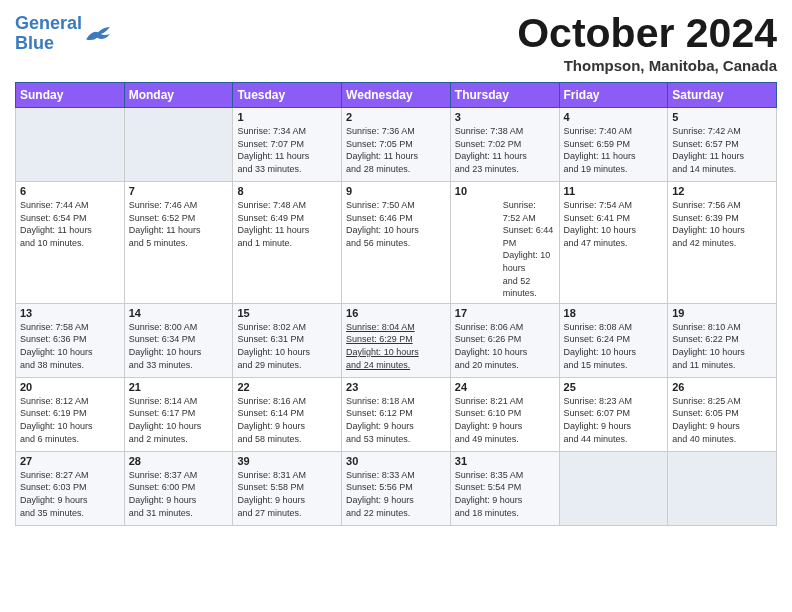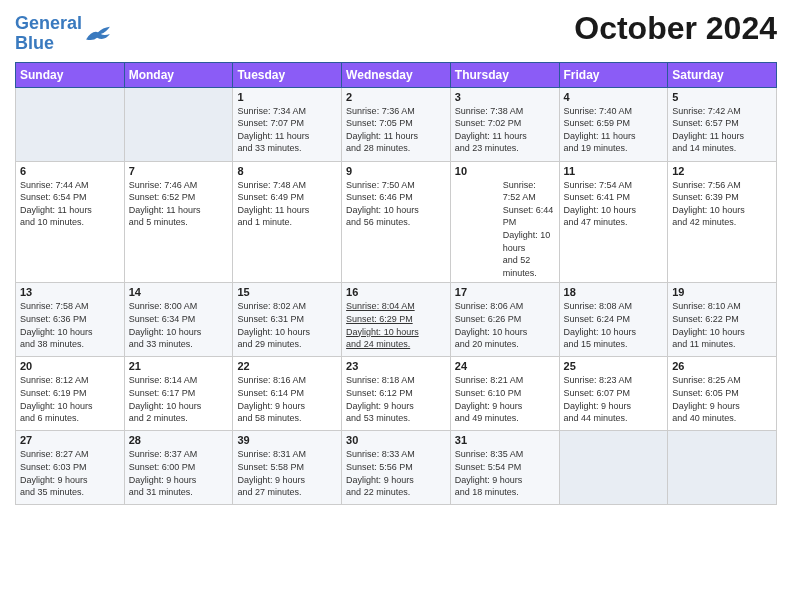--- a/index.html
+++ b/index.html
@@ -37,21 +37,21 @@
     }
     .logo-bird {
       width: 28px;
       height: 22px;
       margin-left: 2px;
     }
     .title-area {
       text-align: right;
     }
     .month-title {
-      font-size: 32px;
+      font-size: 41px;
       font-weight: bold;
       color: #1a1a1a;
     }
     .location {
       font-size: 15px;
       color: #333;
       font-weight: bold;
     }
     table {
       width: 100%;
@@ -106,20 +106,21 @@
             <span>General</span><br><span>Blue</span>
           </span>
           <svg class="logo-bird" viewBox="0 0 30 24" fill="none">
             <path d="M2 18 Q8 8 15 10 Q20 5 28 4 Q24 10 18 12 Q22 14 28 12 Q22 20 14 16 Q10 20 2 18Z" fill="#3a7abf"></path>
           </svg>
         </div>
       </div>
     </div>
     <div class="title-area">
       <div class="month-title">October 2024</div>
+      <div class="location">Thompson, Manitoba, Canada</div>
     </div>
   </div>
 
   <table>
     <thead>
       <tr>
       <th>Sunday</th>
           <th>Monday</th>
           <th>Tuesday</th>
           <th>Wednesday</th>

